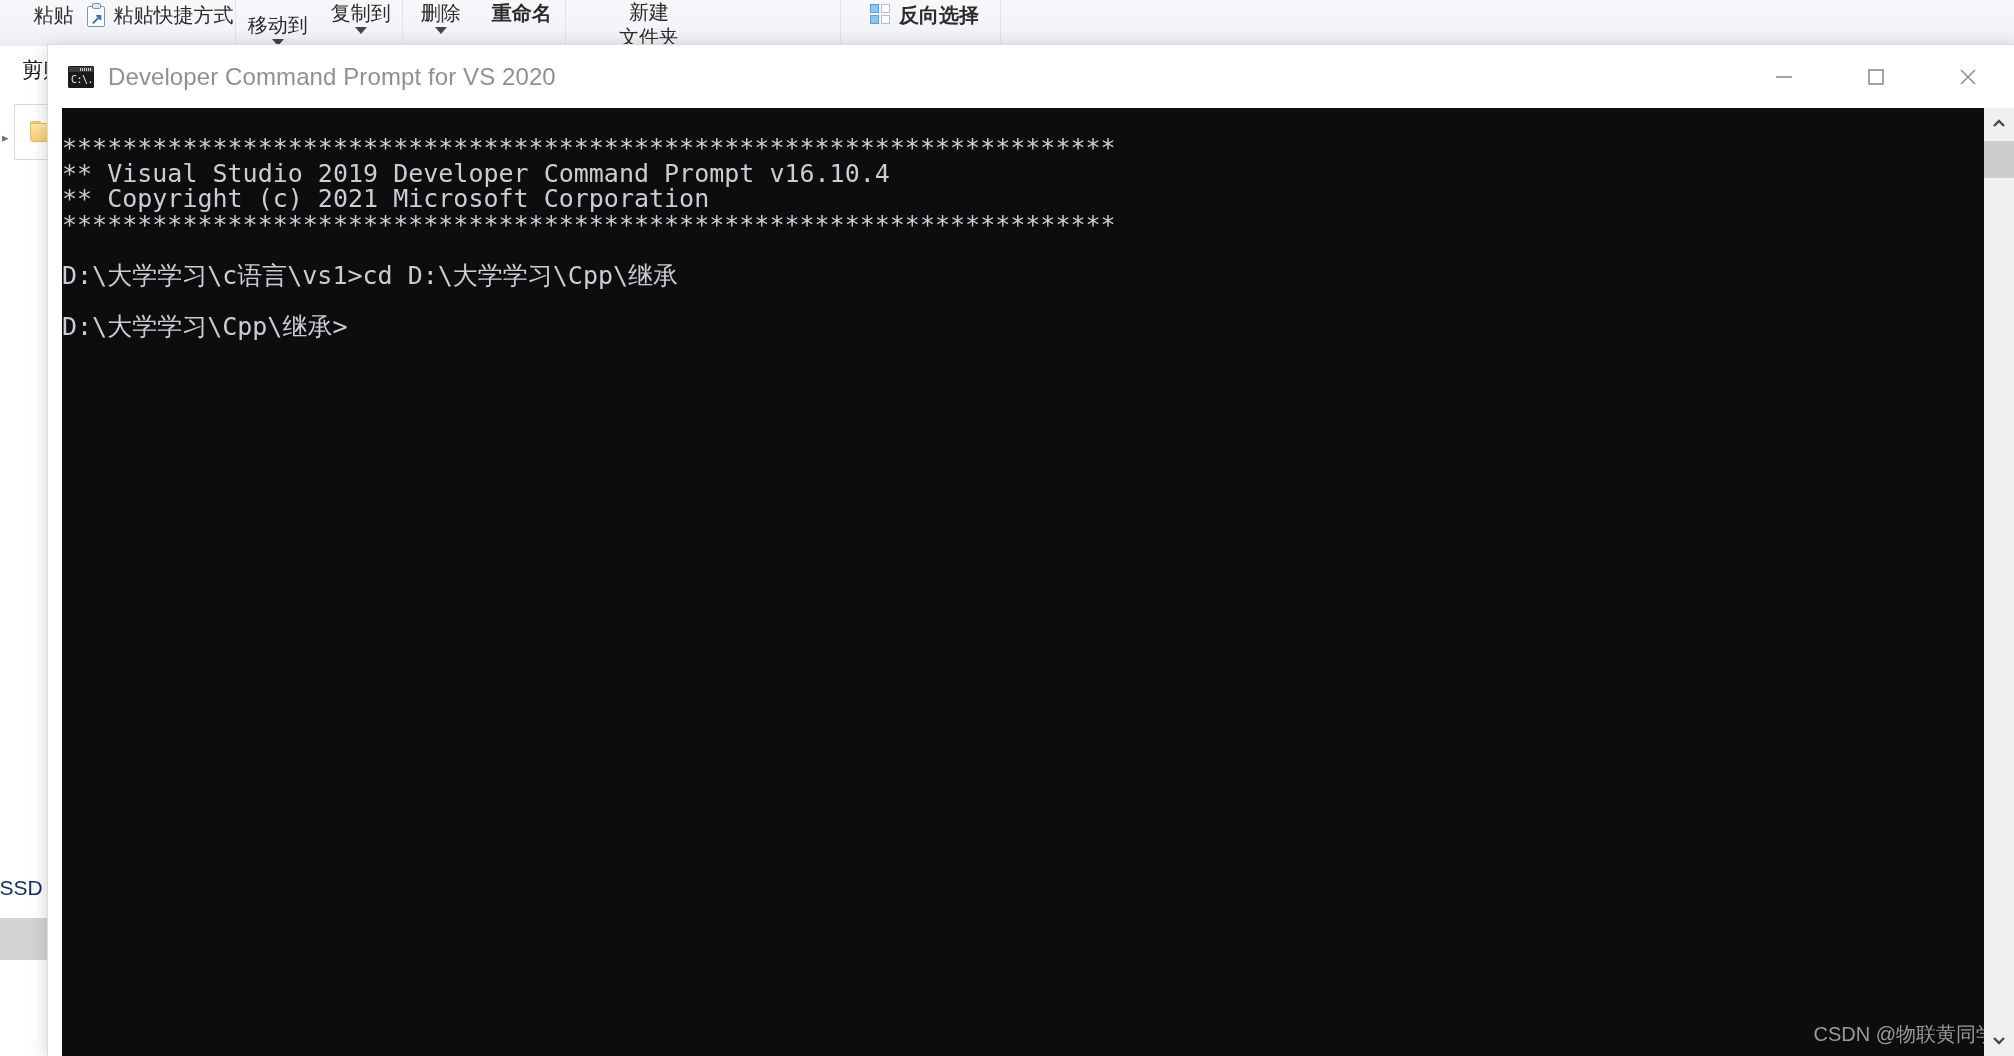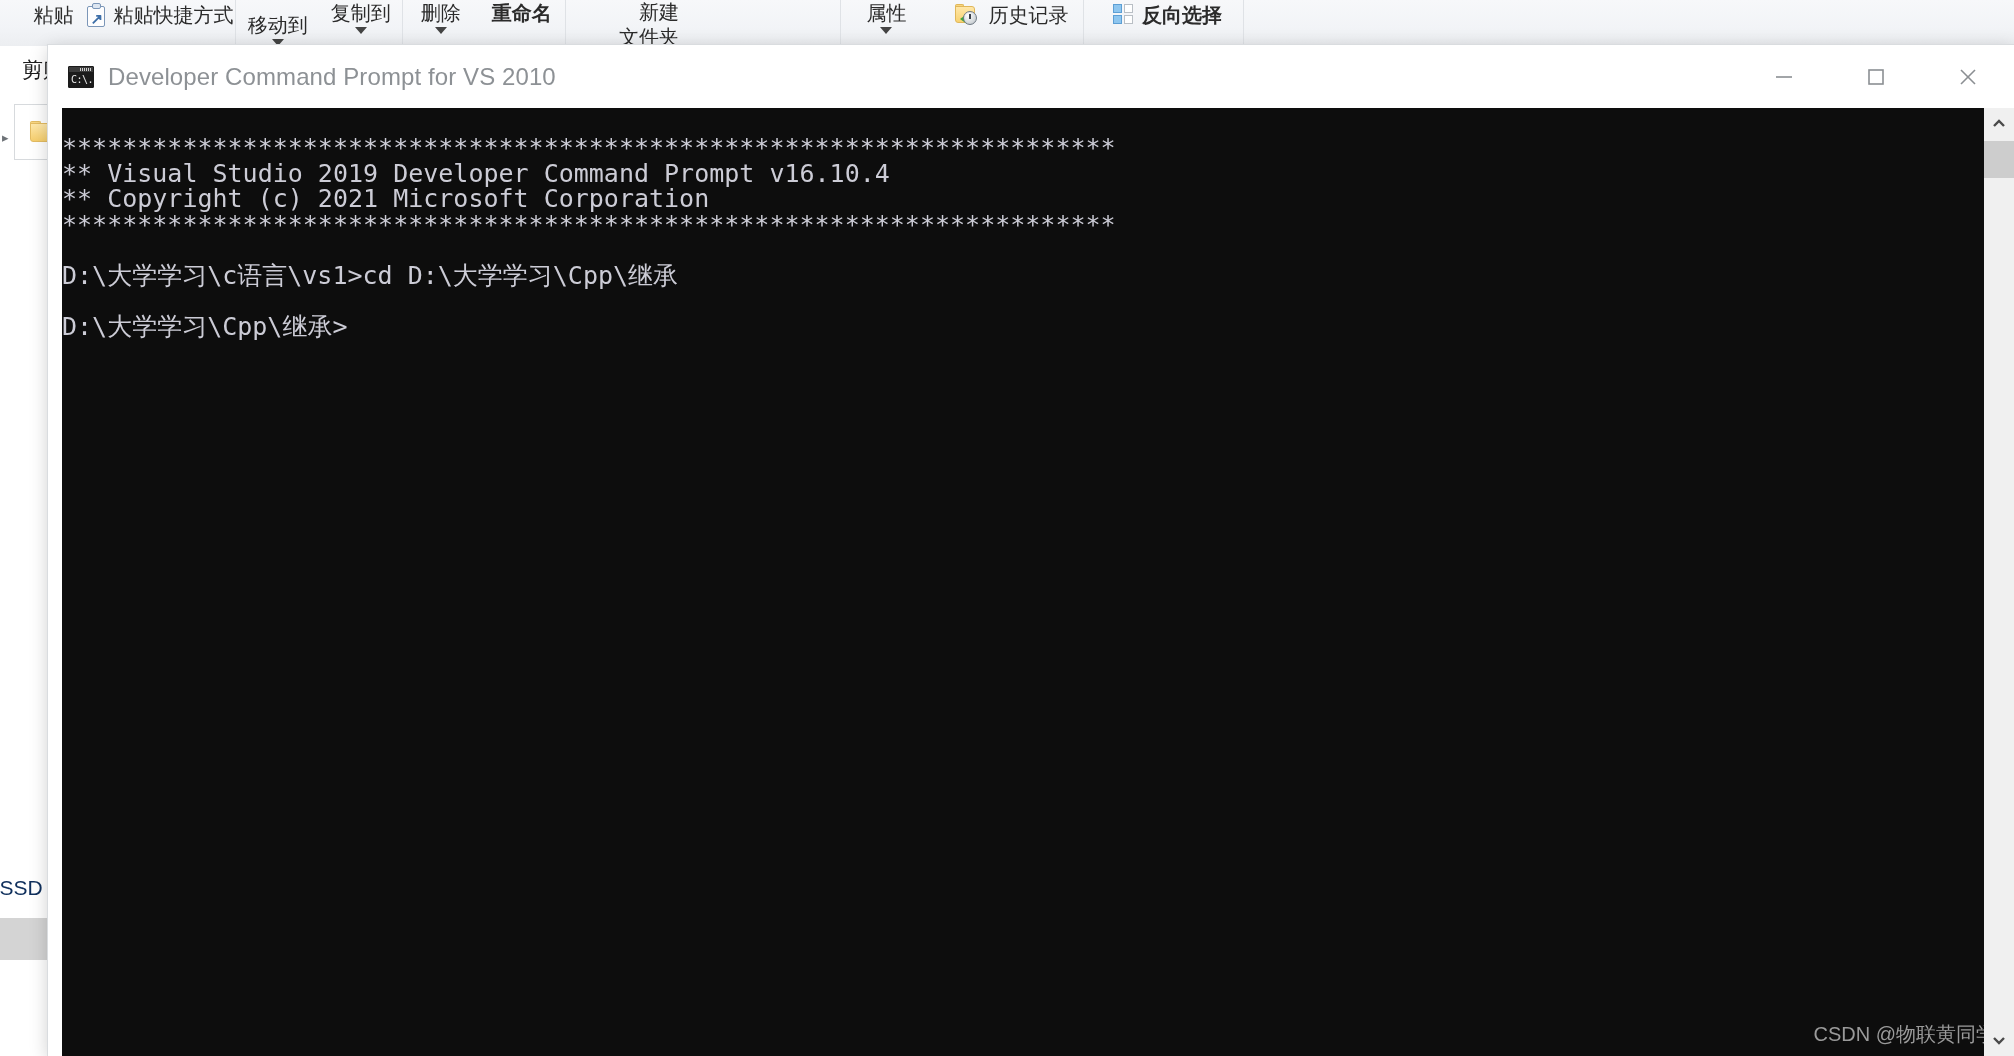--- a/index.html
+++ b/index.html
@@ -395,47 +395,27 @@
       </div>
       <div class="rb-btn" style="width:87px;font-weight:bold;">
         <div class="rb-stack">
           <span class="rb-label">重命名</span>
         </div>
       </div>
     </div>
 
     <div class="ribbon-group" style="width:275px;">
       <div class="rb-btn" style="width:275px;align-items:flex-start;padding-left:53px;">
-        <div class="rb-stack" style="align-items:flex-end;">
+        <div class="rb-stack" style="align-items:center;">
           <span class="rb-label two-line">新建</span>
           <span class="rb-label two-line">文件夹</span>
         </div>
       </div>
     </div>
 
-    <div class="ribbon-group" style="width:243px;">
-      <div class="rb-btn" style="width:76px;padding-left:25px;">
-        <div class="rb-stack">
-          <span class="rb-label">属性</span>
-          <span class="rb-caret"></span>
-        </div>
-      </div>
-      <div class="rb-btn" style="width:167px;padding-left:34px;">
-        <div class="rb-btn-row">
-          <span class="icon-folder-hist">
-            <span class="tab"></span>
-              <span class="fold"></span>
-            <span class="green"></span>
-            <span class="clock"></span>
-              <span class="hand"></span>
-          </span>
-          <span class="rb-label">历史记录</span>
-        </div>
-      </div>
-    </div>
 
     <div class="ribbon-group" style="width:160px;">
       <div class="rb-btn" style="width:160px;padding-left:18px;font-weight:bold;">
         <div class="rb-btn-row">
           <span class="icon-invert">
             <i class="s1"></i>
               <i class="s2"></i>
               <i class="s3"></i>
               <i class="s4"></i>
           </span>
@@ -466,21 +446,21 @@
   </div>
 </div>
 
 <div id="console-window">
 
   <div class="titlebar">
     <span class="title-icon">
       <span class="bar"></span>
       <span class="txt">C:\.</span>
     </span>
-    <span class="ttl">Developer Command Prompt for VS 2010</span>
+    <span class="ttl">Developer Command Prompt for VS 2020</span>
 
     <div class="win-controls">
       <div class="win-btn">
         <svg width="22" height="22" viewBox="0 0 22 22">
           <line x1="3" y1="11" x2="19" y2="11" stroke="#8b8f93" stroke-width="1.6"></line>
         </svg>
       </div>
       <div class="win-btn">
         <svg width="22" height="22" viewBox="0 0 22 22">
           <rect x="4" y="4" width="14" height="14" fill="none" stroke="#8b8f93" stroke-width="1.6"></rect>

